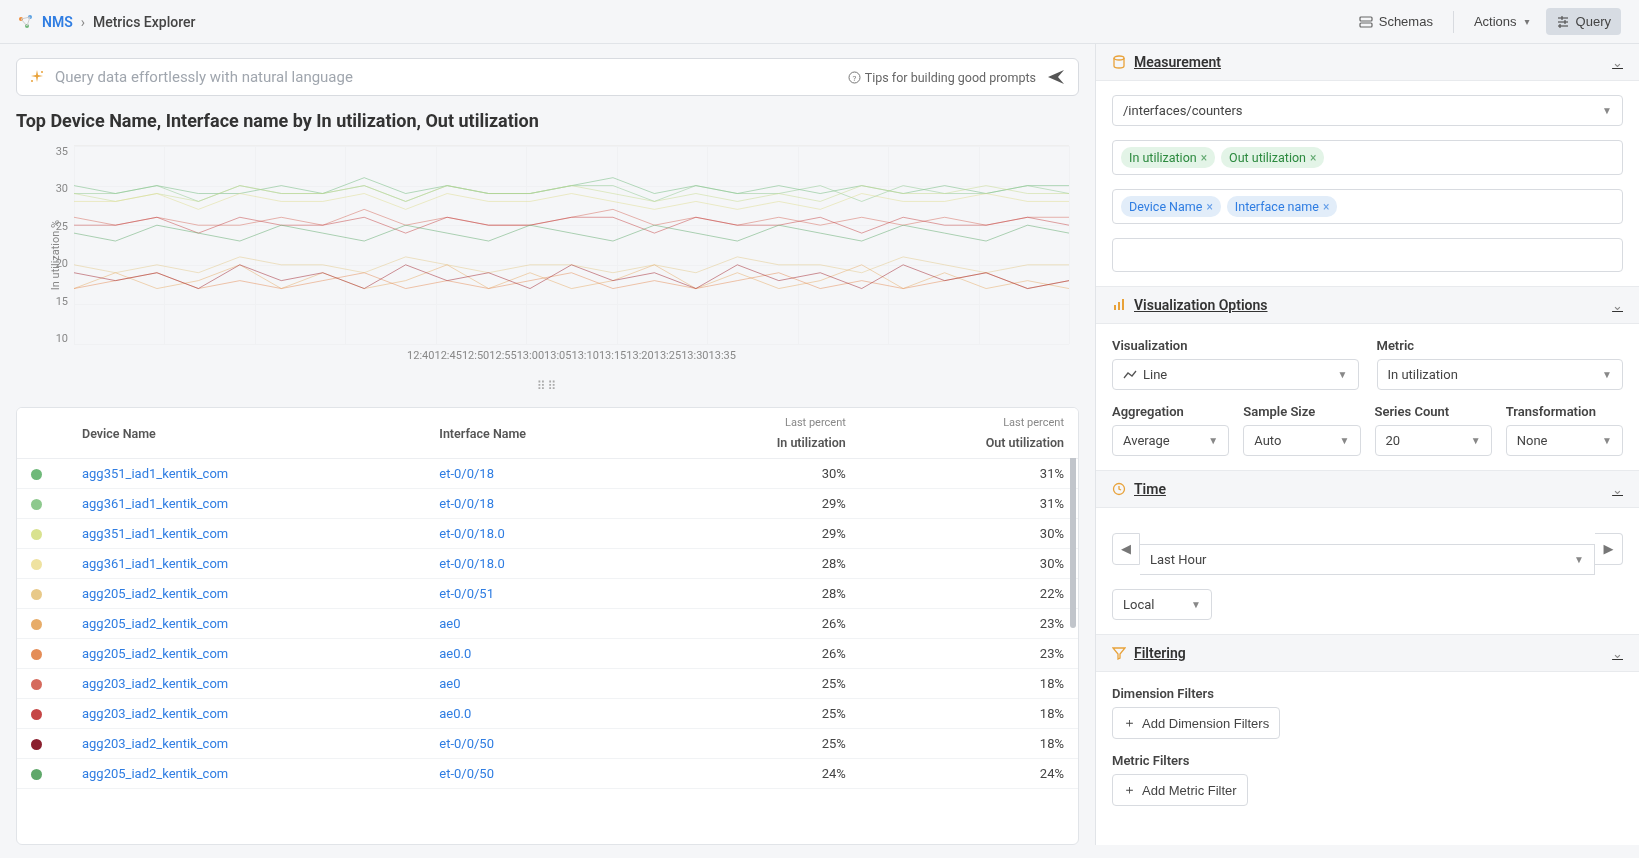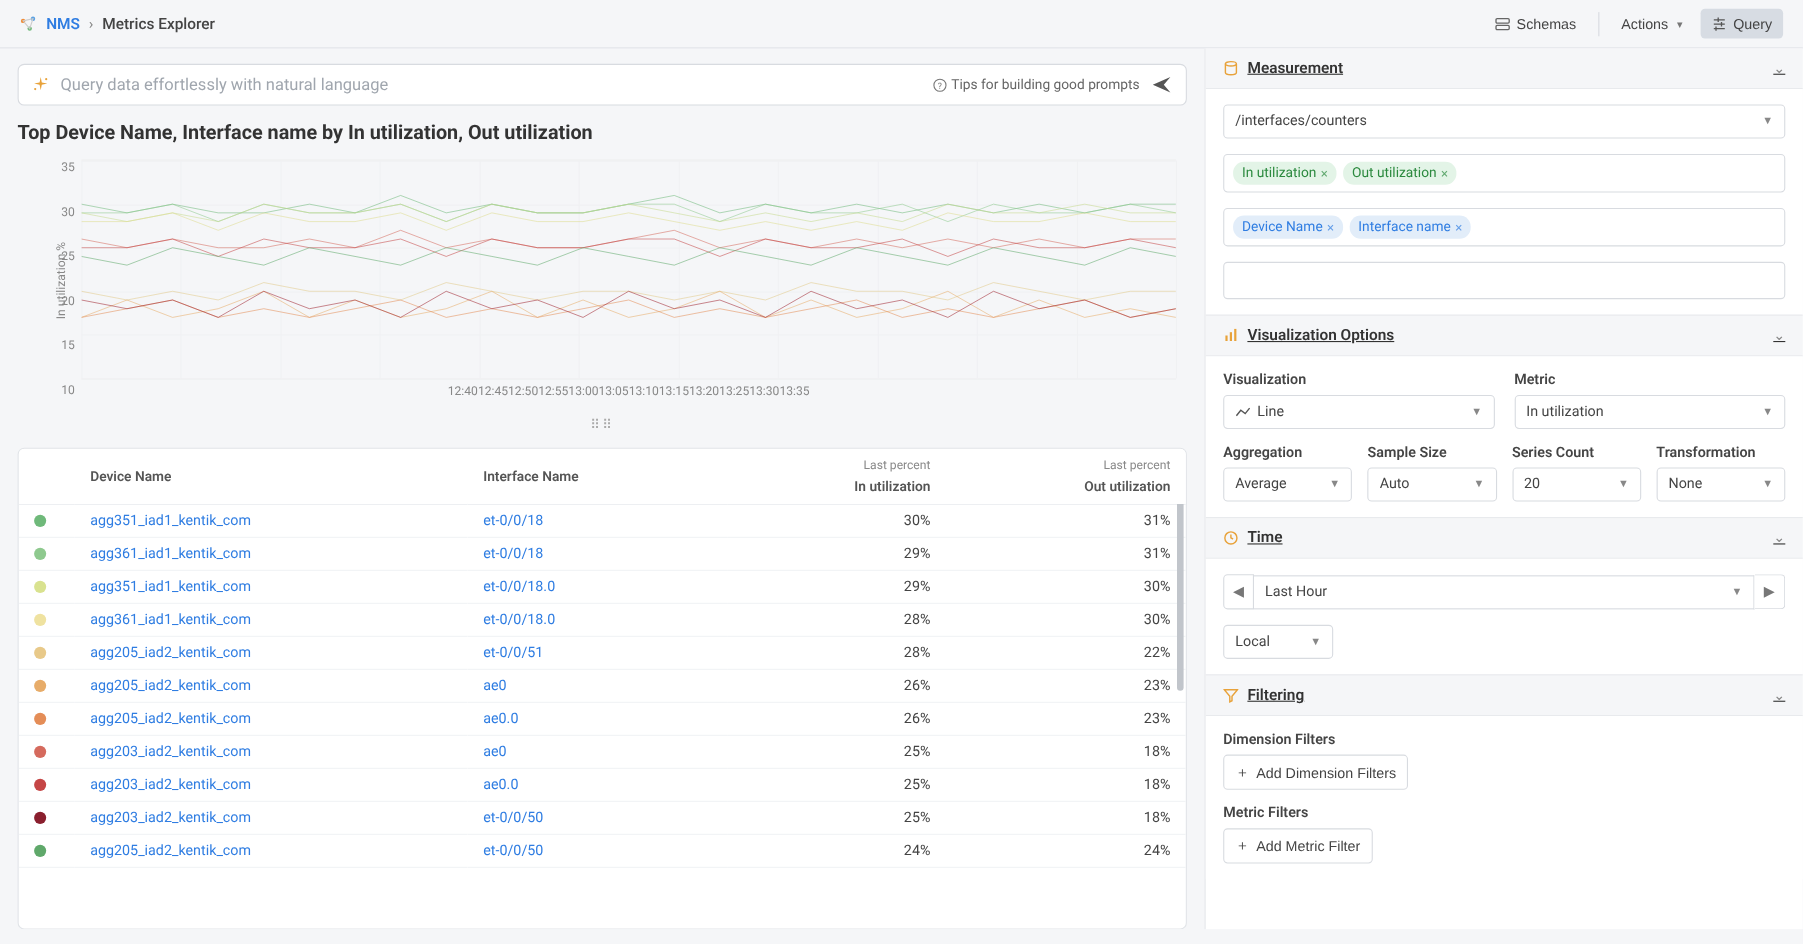--- a/index.html
+++ b/index.html
@@ -28,21 +28,21 @@
 .prompt-bar { display: flex; align-items: center; border: 1px solid #d8dbe0; border-radius: 6px; background: #fff; padding: 8px 12px; gap: 10px; }
 .sparkle-icon { color: #e8a23a; }
 .prompt-input-ph { flex: 1; color: #a0a6ae; font-size: 15px; }
 .tips-link { display: inline-flex; align-items: center; gap: 4px; color: #666; font-size: 12.5px; }
 .send-icon { color: #555; }
 
 
 .chart-title { font-size: 18px; font-weight: 700; color: #333; }
 .chart-box { position: relative; height: 220px; padding-left: 40px; padding-right: 10px; padding-top: 4px; }
 .y-axis-label { position: absolute; left: 4px; top: 50%; transform: translateY(-50%) rotate(-90deg); font-size: 11px; color: #888; white-space: nowrap; }
-.y-ticks { position: absolute; left: 22px; top: 0; bottom: 4px; width: 30px; display: flex; flex-direction: column; justify-content: space-between; }
+.y-ticks { position: absolute; left: 22px; top: 0; bottom: 20px; width: 30px; display: flex; flex-direction: column; justify-content: space-between; }
 .y-tick { font-size: 11px; color: #888; text-align: right; }
 .plot-area { position: absolute; left: 58px; right: 10px; top: 0; bottom: 20px; border-top: 1px solid #eee; border-bottom: 1px solid #eee; }
 .grid-line-h { position: absolute; left: 0; right: 0; height: 1px; background: #f0f1f3; }
 .grid-line-v { position: absolute; top: 0; bottom: 0; width: 1px; background: #f0f1f3; }
 .x-ticks { position: absolute; left: 58px; right: 10px; bottom: 0; height: 16px; display: flex; justify-content: center; }
 .x-tick { font-size: 11px; color: #888; }
 .series-svg { position: absolute; inset: 0; width: 100%; height: 100%; }
 
 .drag-handle { display: flex; justify-content: center; color: #aaa; font-size: 12px; letter-spacing: 2px; cursor: row-resize; }
 
@@ -74,21 +74,21 @@
 .tag-blue { background: #e2edf9; color: #2f7de2; }
 .tag-x { font-size: 12px; opacity: 0.7; cursor: pointer; }
 
 .viz-grid { display: grid; grid-template-columns: 1fr 1fr; gap: 14px 18px; }
 .viz-grid4 { display: grid; grid-template-columns: repeat(4, 1fr); gap: 14px 14px; }
 
 .time-row { display: flex; align-items: center; gap: 0; }
 .time-arrow { border: 1px solid #d8dbe0; background: #fff; width: 28px; height: 32px; display: flex; align-items: center; justify-content: center; color: #777; cursor: pointer; }
 .time-arrow.left { border-radius: 4px 0 0 4px; }
 .time-arrow.right { border-radius: 0 4px 4px 0; border-left: none; }
-.time-select { flex: 1; border-radius: 0; border-left: none; }
+.time-select { flex: 1; border-radius: 0; border-left: none; margin-top: 22px; }
 .small-select { width: 100px; }
 
 .filter-btn-row { margin-top: 6px; }
 .add-filter-btn { display: inline-flex; align-items: center; gap: 6px; border: 1px solid #d8dbe0; background: #fff; padding: 6px 10px; border-radius: 4px; font-size: 13px; color: #444; cursor: pointer; }
 
 .icon { display: inline-flex; }
 </style>
 </head>
 <body>
 

